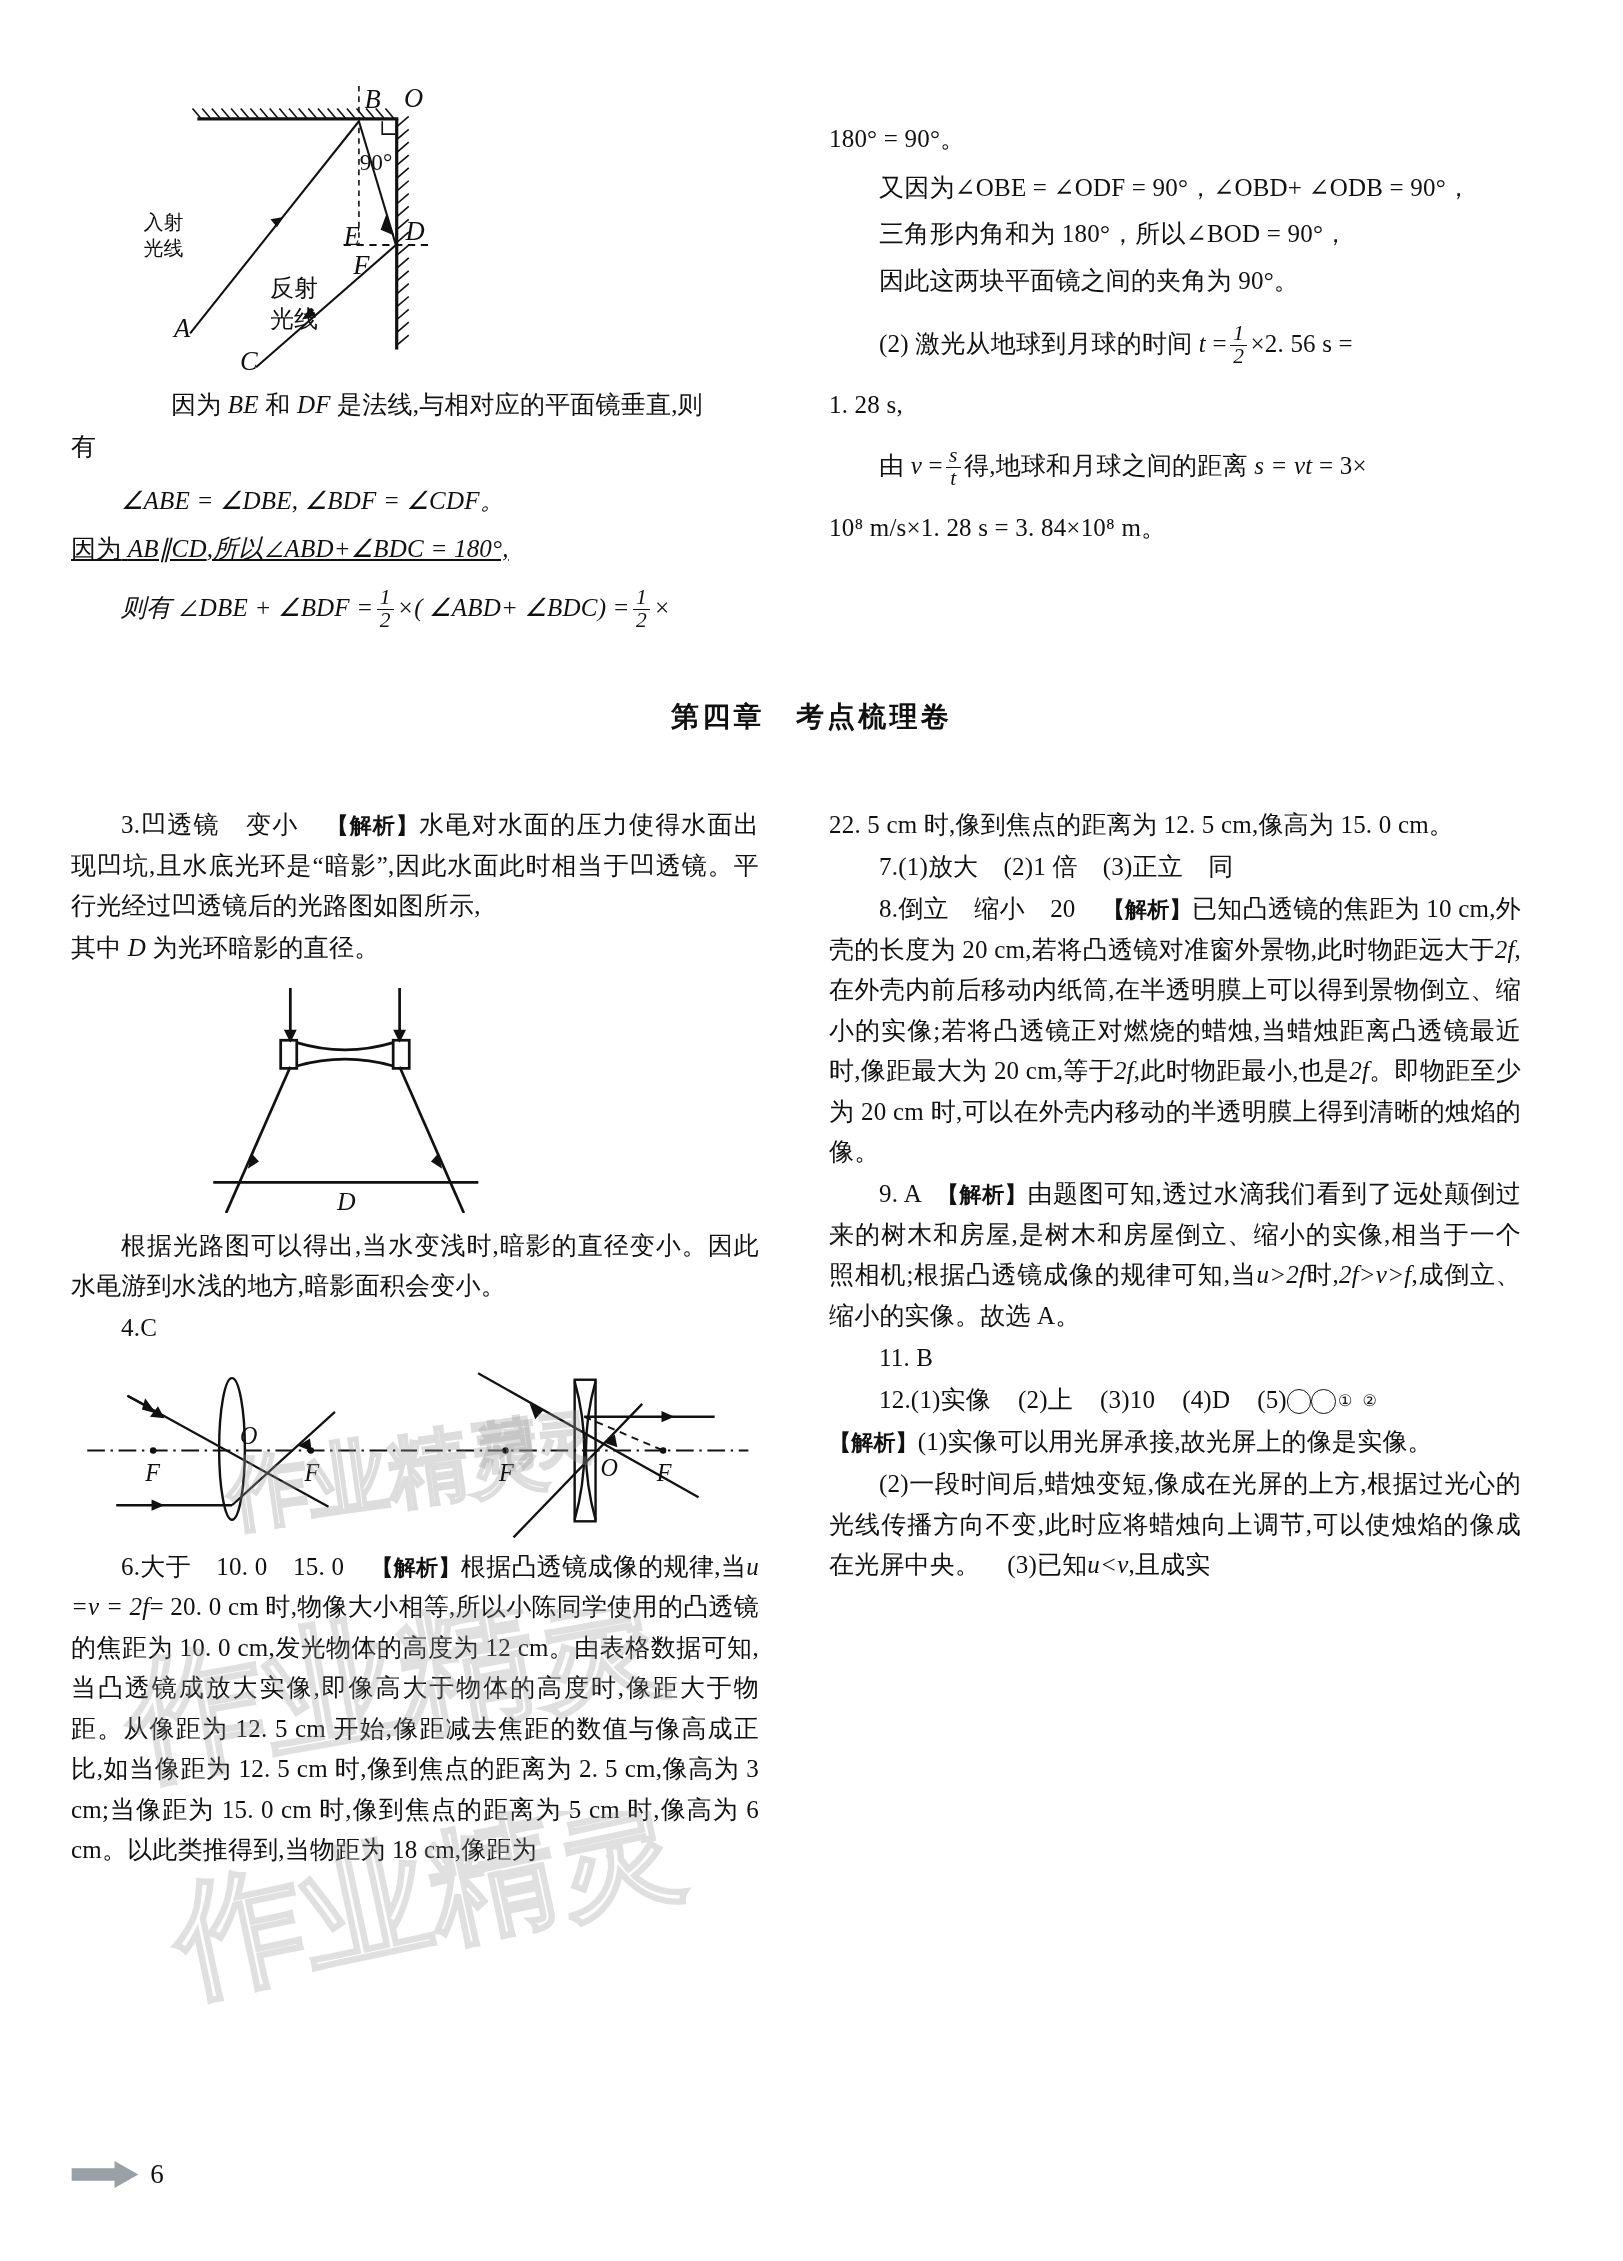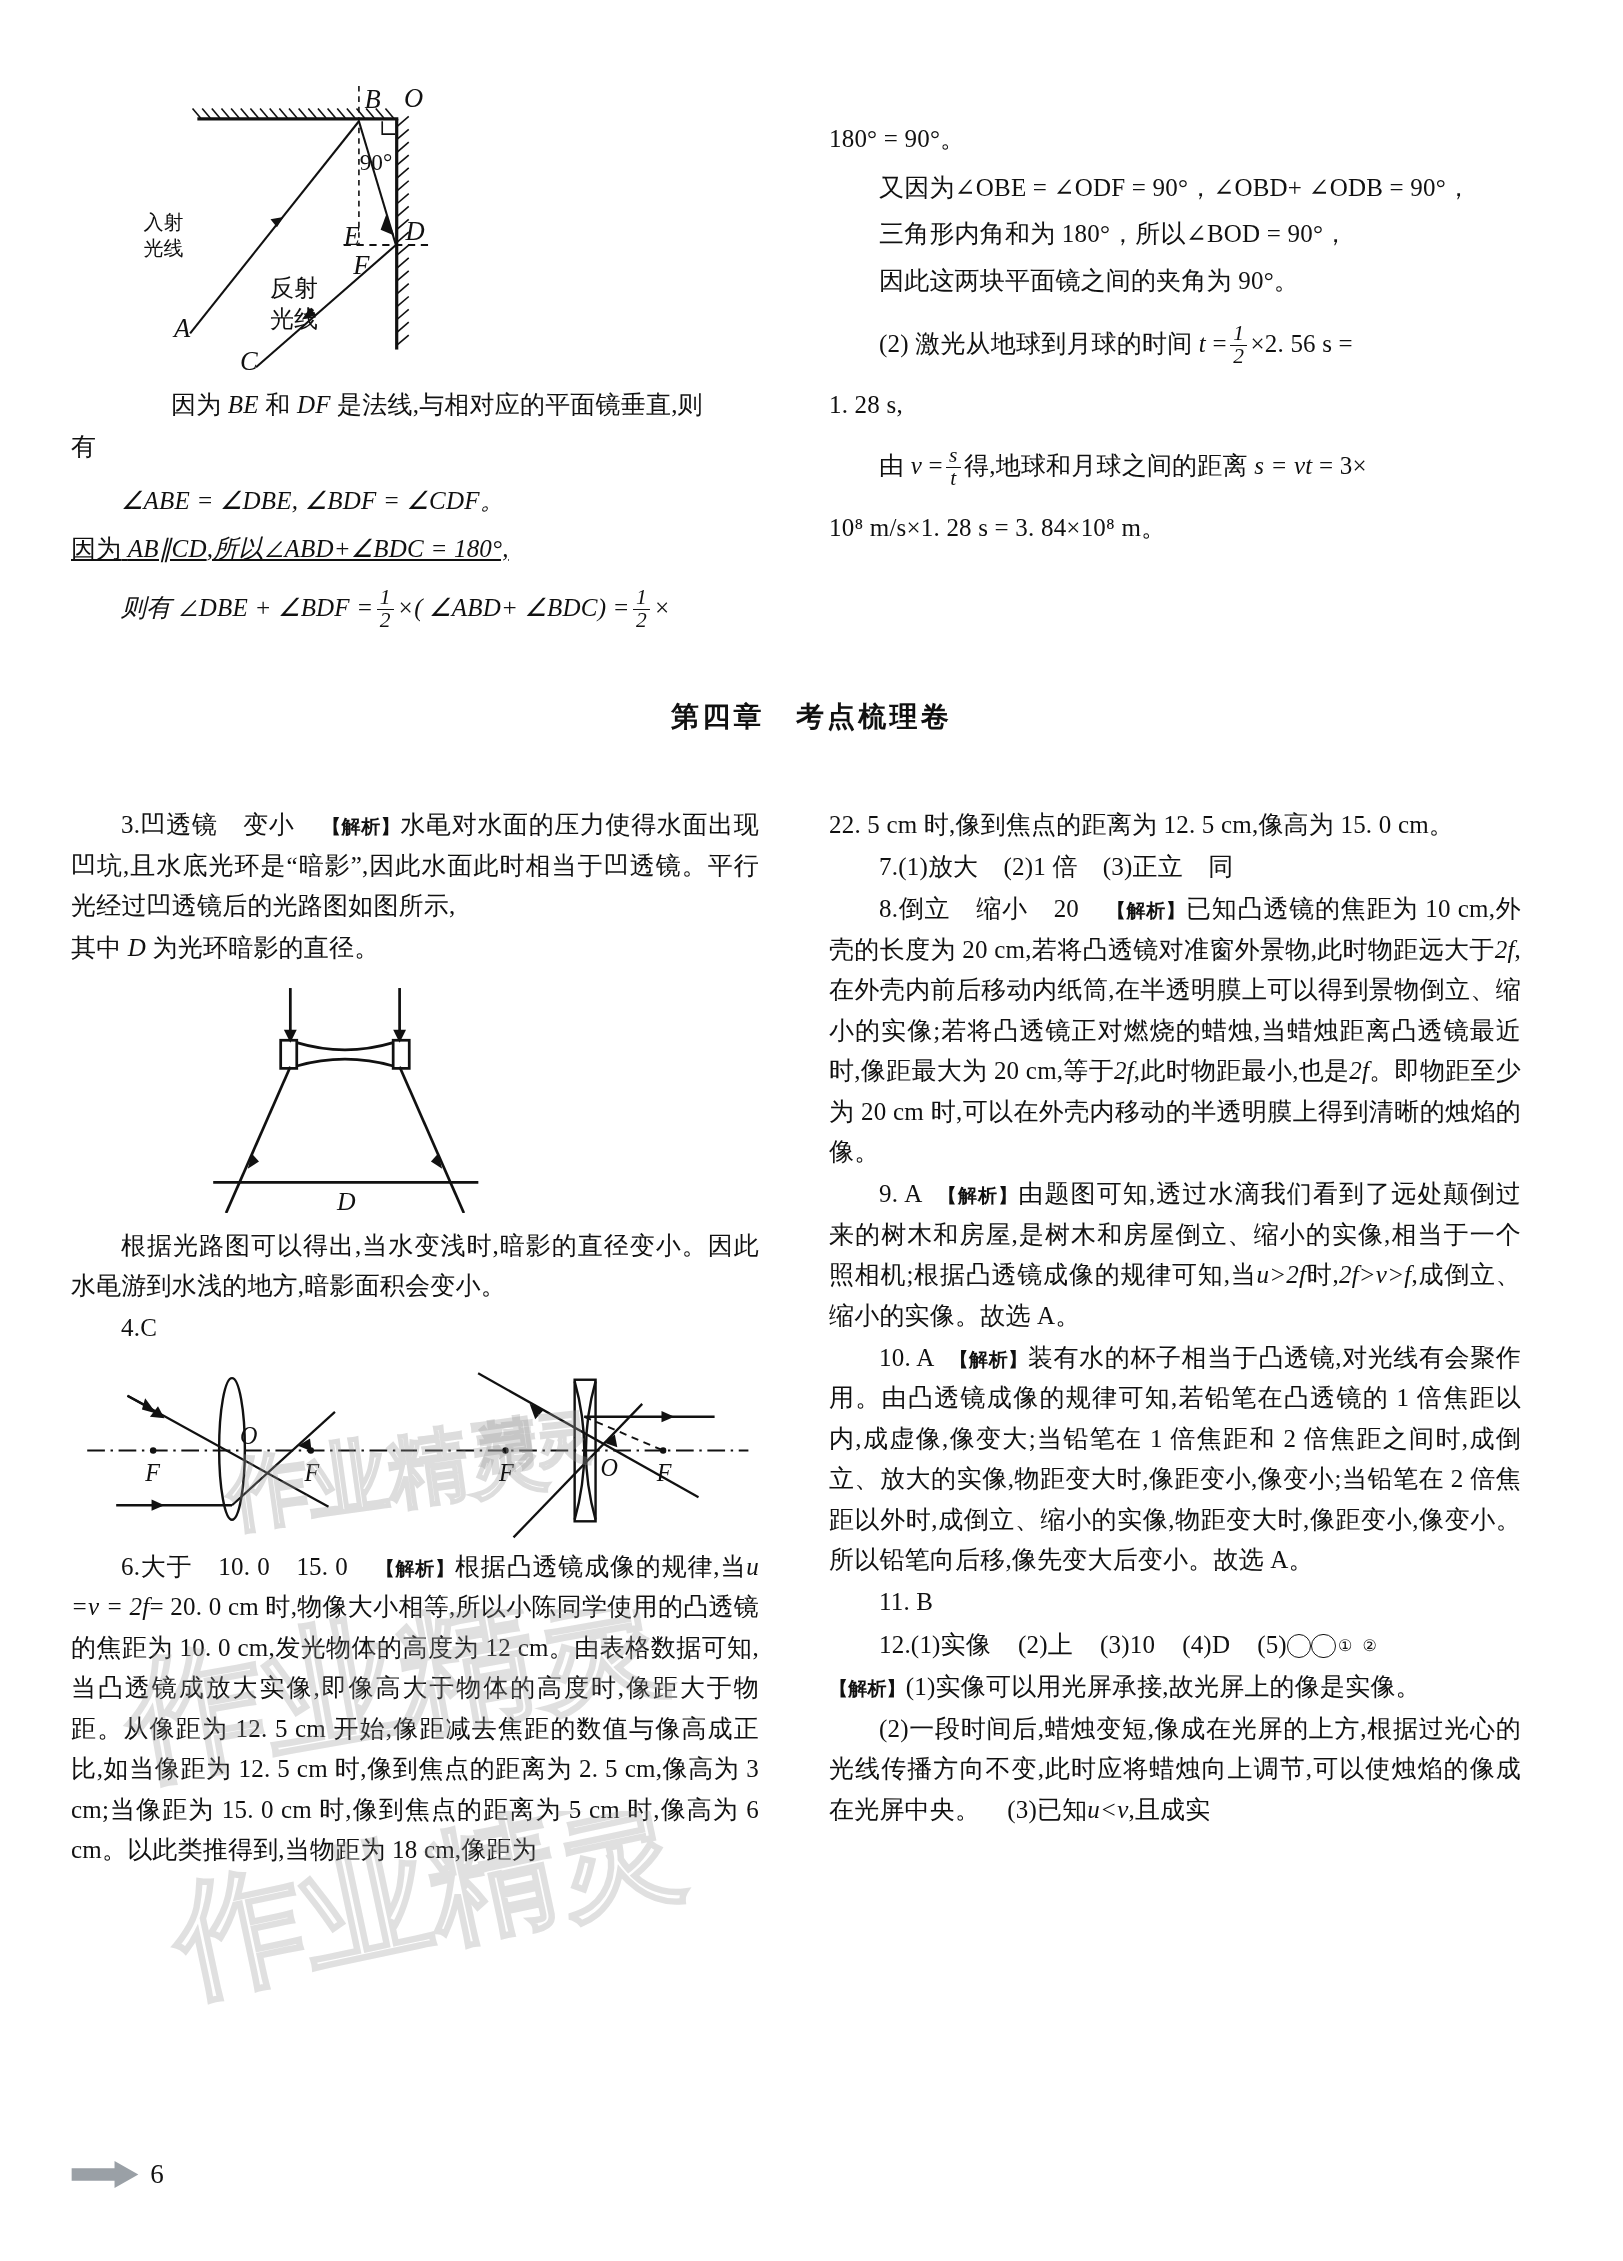--- a/index.html
+++ b/index.html
@@ -10,21 +10,21 @@
     -webkit-font-smoothing:antialiased;
   }
   .page{position:absolute;inset:0;}
 
   .para{
     font-size:25px;line-height:1.62;text-align:justify;
     text-justify:inter-ideograph;margin:0 0 1.6px 0;
     letter-spacing:0.2px;
   }
   .it{font-style:italic;font-family:"Liberation Serif",serif;}
-  .bk{font-weight:bold;font-family:Liberation Sans, sans-serif;font-size:19px;}
+  .bk{font-weight:bold;font-family:Liberation Sans, sans-serif;font-size:22px;}
   .sp{display:inline-block;width:27px;}
   .sp-s{display:inline-block;width:14.5px;}
 
   
   .frac{display:inline-block;vertical-align:-0.52em;text-align:center;
         font-size:.86em;line-height:1.02;margin:0 3.2px;font-style:italic;}
   .frac .n{display:block;padding:0 3.2px;border-bottom:1.3px solid #111;}
   .frac .d{display:block;padding:0 3.2px;}
 
   .circ{display:inline-block;width:22.5px;height:22.5px;line-height:21px;
@@ -320,23 +320,20 @@
     </p>
 
     <p class="para" style="text-indent:50px;">
       <span>8.</span><span>倒立　缩小　20</span><span class="sp"></span><span class="bk">【解析】</span><span>已知凸透镜的焦距为 10 cm,外壳的长度为 20 cm,若将凸透镜对准窗外景物,此时物距远大于</span><span class="it">2f</span><span>,在外壳内前后移动内纸筒,在半透明膜上可以得到景物倒立、缩小的实像;若将凸透镜正对燃烧的蜡烛,当蜡烛距离凸透镜最近时,像距最大为 20 cm,等于</span><span class="it">2f</span><span>,此时物距最小,也是</span><span class="it">2f</span><span>。即物距至少为 20 cm 时,可以在外壳内移动的半透明膜上得到清晰的烛焰的像。</span>
     </p>
 
     <p class="para" style="text-indent:50px;">
       <span>9. A</span><span class="sp-s"></span><span class="bk">【解析】</span><span>由题图可知,透过水滴我们看到了远处颠倒过来的树木和房屋,是树木和房屋倒立、缩小的实像,相当于一个照相机;根据凸透镜成像的规律可知,当</span><span class="it">u&gt;2f</span><span>时,</span><span class="it">2f&gt;v&gt;f</span><span>,成倒立、缩小的实像。故选 A。</span>
     </p>
 
-    <p class="para" style="text-indent:50px;">
-      <span>10. A</span><span class="sp-s"></span><span class="bk">【解析】</span><span>装有水的杯子相当于凸透镜,对光线有会聚作用。由凸透镜成像的规律可知,若铅笔在凸透镜的 1 倍焦距以内,成虚像,像变大;当铅笔在 1 倍焦距和 2 倍焦距之间时,成倒立、放大的实像,物距变大时,像距变小,像变小;当铅笔在 2 倍焦距以外时,成倒立、缩小的实像,物距变大时,像距变小,像变小。所以铅笔向后移,像先变大后变小。故选 A。</span>
-    </p>
 
     <p class="para" style="text-indent:50px;">
       <span>11. B</span>
     </p>
 
     <p class="para" style="text-indent:50px;">
       <span>12.</span><span>(1)实像</span><span class="sp"></span><span>(2)上</span><span class="sp"></span><span>(3)10</span><span class="sp"></span><span>(4)D</span><span class="sp"></span><span>(5)</span><span class="circ">①</span><span class="circ">②</span>
     </p>
 
     <p class="para">

